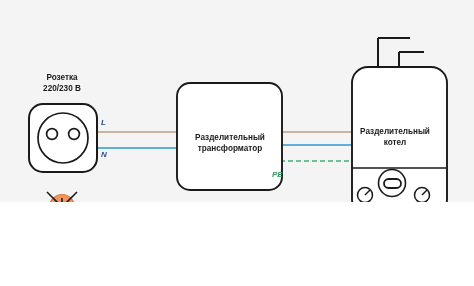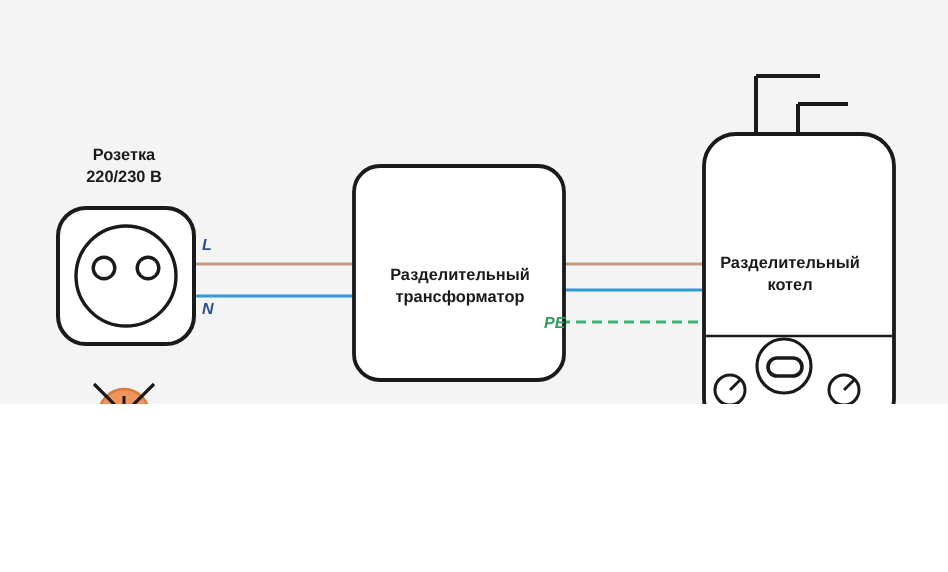--- a/index.html
+++ b/index.html
@@ -38,21 +38,21 @@
     font-family: "Liberation Sans", sans-serif;
     font-size: 8px;
     font-style: italic;
     font-weight: 700;
   }
   #lbl-socket  { left: 12px;  top: 72px;  width: 100px; }
   #lbl-trafo   { left: 172px; top: 132px; width: 116px; }
   #lbl-boiler  { left: 338px; top: 126px; width: 114px; }
   #lbl-L  { left: 101px; top: 118px; color: #2b4f8e; }
   #lbl-N  { left: 101px; top: 150px; color: #2b4f8e; }
-  #lbl-PE { left: 272px; top: 157px; color: #2f9e5e; font-style: italic; }
+  #lbl-PE { left: 272px; top: 170px; color: #2f9e5e; font-style: italic; }
 </style>
 </head>
 <body>
 
 <div id="canvas">
 
   <svg id="diagram" viewBox="0 0 474 286">
 
     <g>
 

